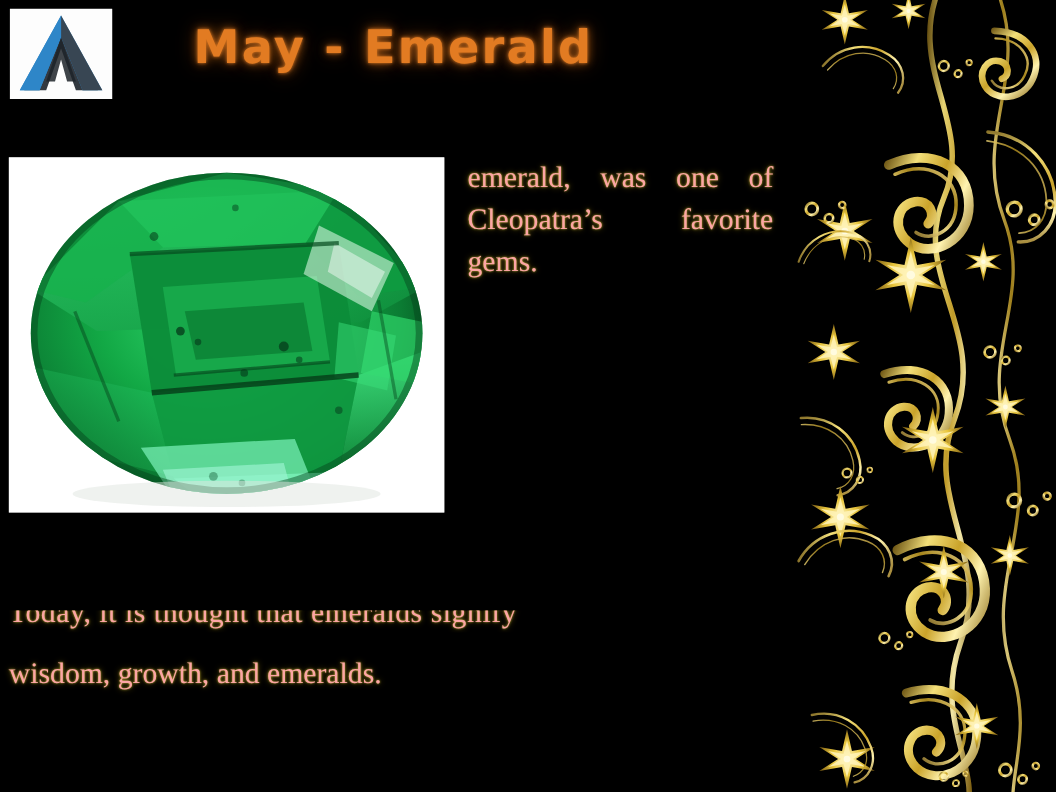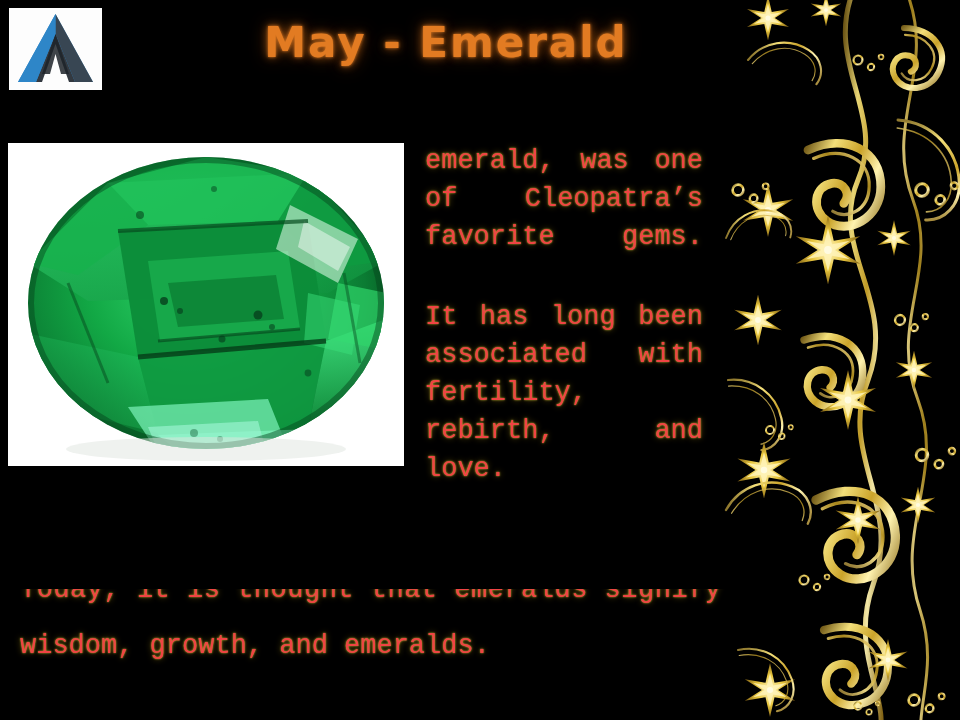--- a/index.html
+++ b/index.html
@@ -39,21 +39,20 @@
     box-sizing: border-box;
   }
   #logo svg { display: block; }
 
   
   #title {
     position: absolute;
     left: 176px;
     top: 18px;
     width: 540px;
-    text-align: center;
     font-family: "DejaVu Sans", sans-serif;
     font-size: 42px;
     font-weight: 700;
     letter-spacing: 2px;
     color: #E27B22;
     text-shadow:
       0 0 3px rgba(226,123,34,0.95),
       0 0 9px rgba(226,123,34,0.65),
       0 0 18px rgba(200,90,10,0.45);
     white-space: nowrap;
@@ -67,22 +66,22 @@
     width: 396px;
     height: 323px;
     background: #ffffff;
     overflow: hidden;
   }
   #gem-photo svg { display: block; }
 
   
   .body-text {
     position: absolute;
-    color: #ef4444;
-    font-family: Liberation Mono, monospace;
+    color: #fca5a5;
+    font-family: Liberation Serif, serif;
     font-size: 27px;
     line-height: 38px;
     text-align: justify;
     text-shadow:
       0 0 2px rgba(244,226,62,0.85),
       0 0 6px rgba(220,180,30,0.45);
   }
 
   #para-right-1 {
     left: 425px;
@@ -94,24 +93,23 @@
     top: 298px;
     width: 278px;
   }
   #para-bottom-1 {
     left: 8px;
     top: 470px;
     width: 706px;
   }
   #para-bottom-wrap {
     position: absolute;
-    left: 20px;
+    left: 8px;
     top: 555px;
     width: 706px;
-    margin-top: 34px;
   }
   #para-bottom-2-clipline {
     position: relative;
     height: 38px;
     overflow: hidden;
   }
   
   #para-bottom-2-clipline .clipper {
     position: absolute;
     left: 0;
@@ -385,21 +383,20 @@
 
         <ellipse cx="198" cy="160" rx="178" ry="146" fill="none" stroke="#04401a" stroke-width="12" opacity="0.45"></ellipse>
       </g>
 
       <ellipse cx="198" cy="306" rx="140" ry="12" fill="#dfe5df" opacity="0.5"></ellipse>
     </svg>
   </div>
 
   <div class="body-text jtext" id="para-right-1">emerald, was one of Cleopatra’s favorite gems.</div>
 
-  <div class="body-text jtext" id="para-right-2">It has long been associated with fertility, rebirth, and love.</div>
 
 
   <div id="para-bottom-wrap">
 
     <div id="para-bottom-2-clipline">
       <div class="clipper">
         <span class="body-text" style="position:absolute;left:0;top:-18px;">Today, it is thought that emeralds signify</span>
       </div>
     </div>
     <div class="body-text" style="position:relative;left:0;top:0;width:706px;">wisdom, growth, and emeralds.</div>

